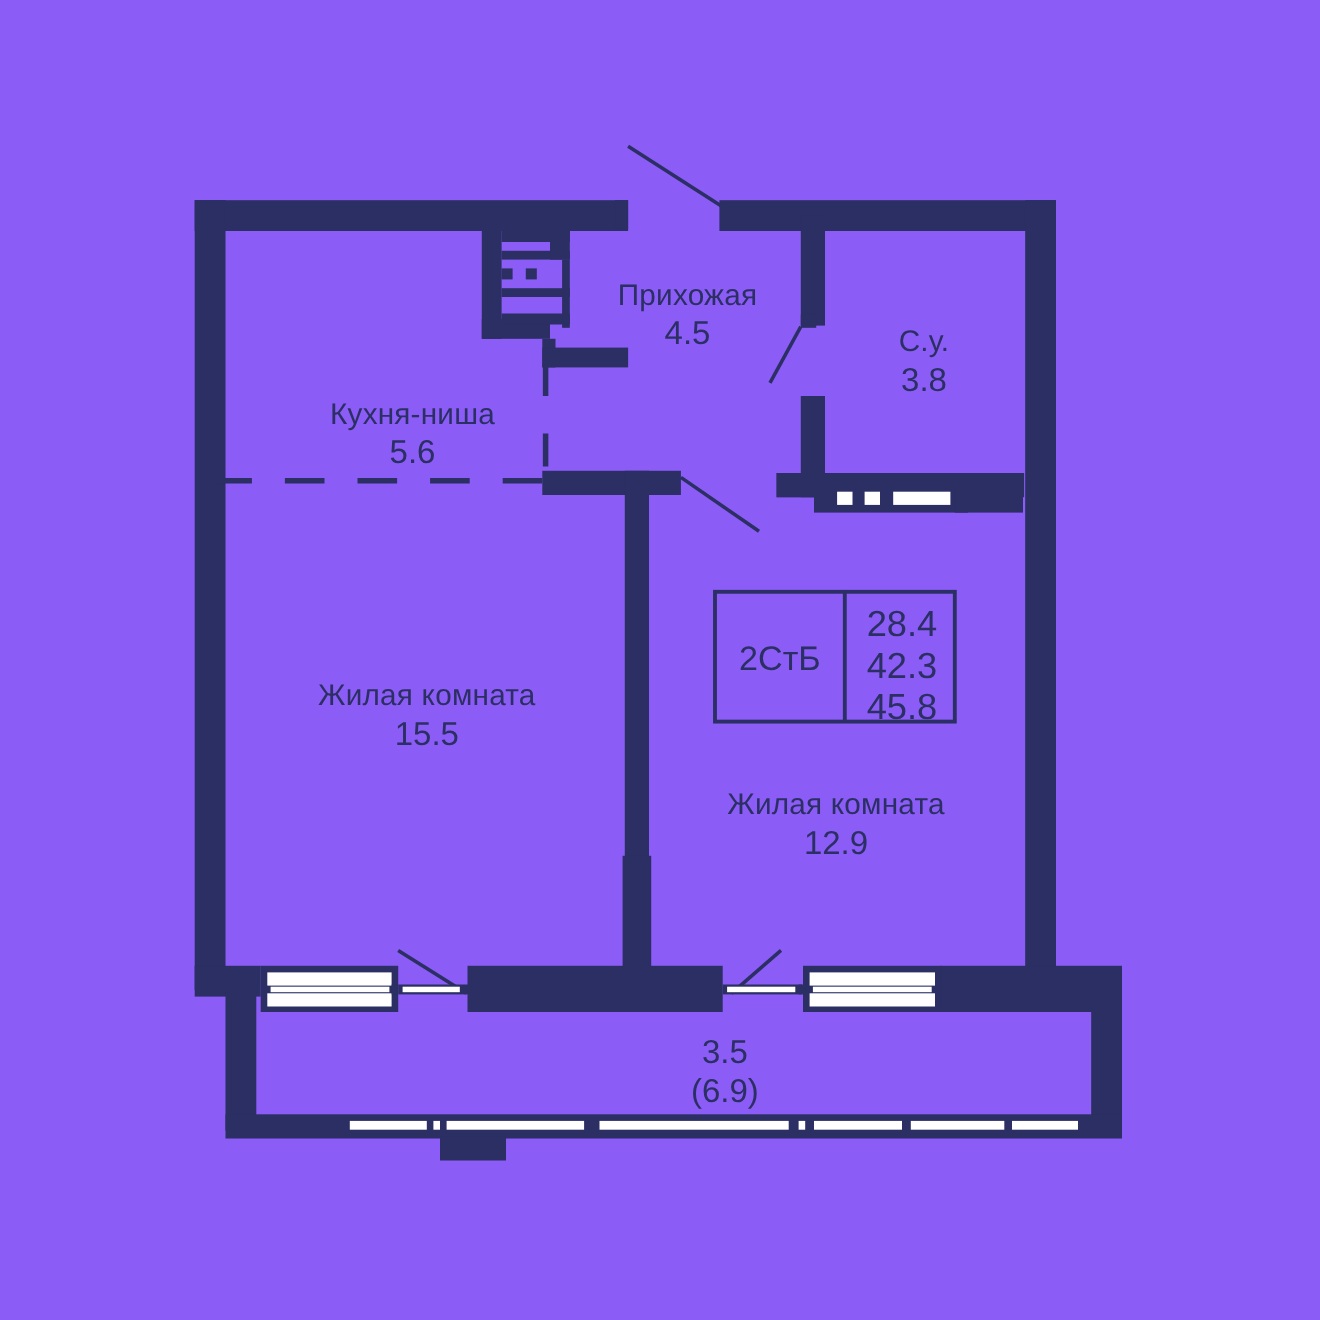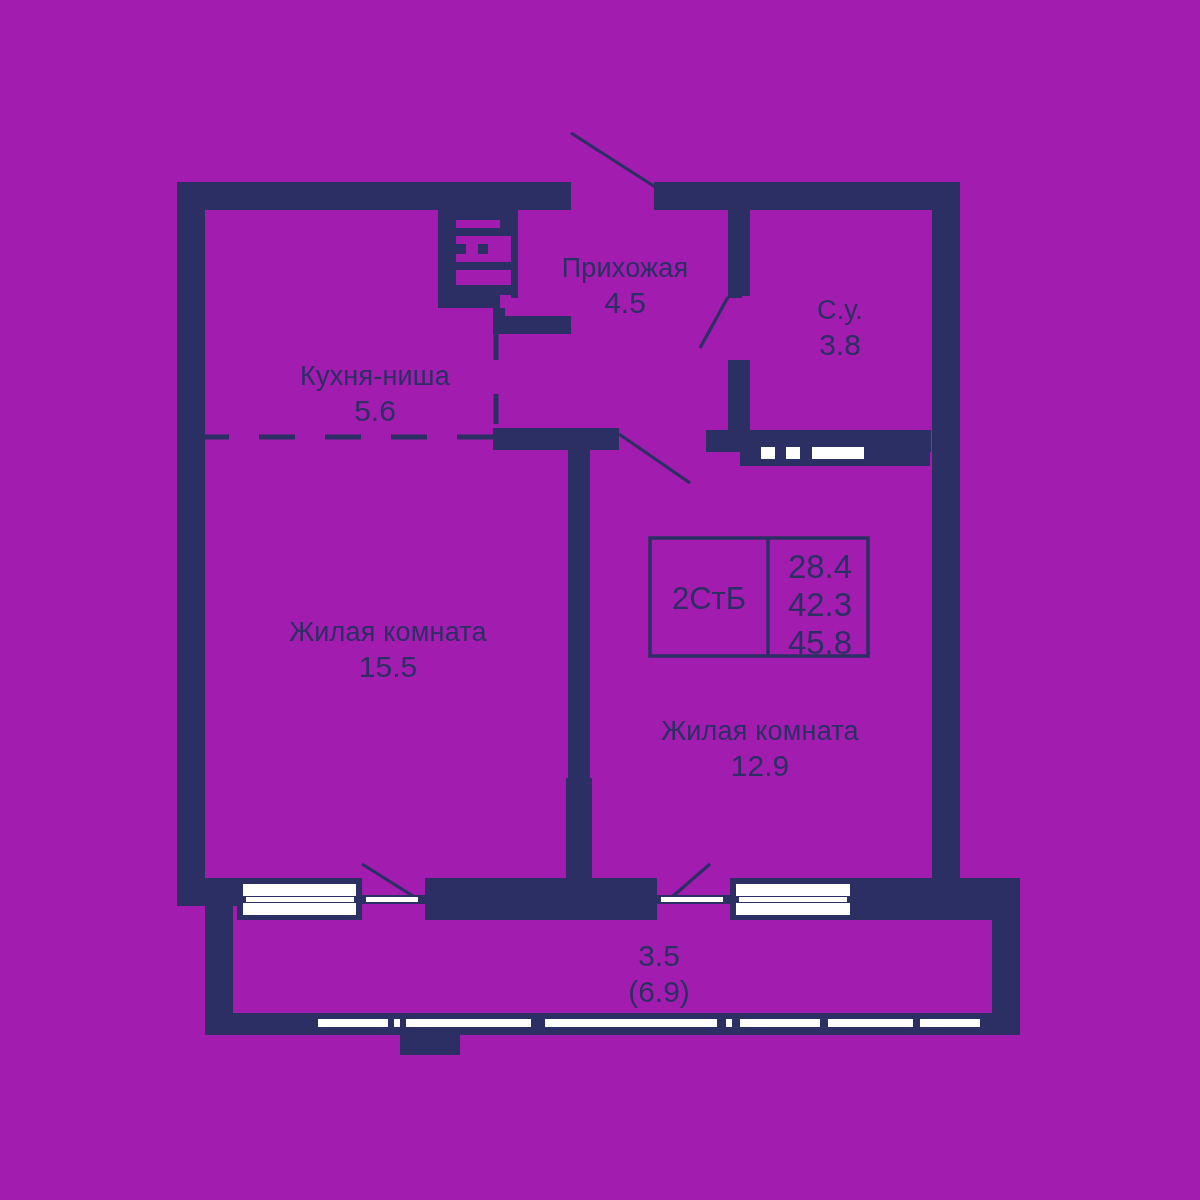--- a/index.html
+++ b/index.html
@@ -11,21 +11,21 @@
   body {
     width: 1200px;
     height: 1200px;
     font-family: "Liberation Sans", sans-serif;
     overflow: hidden;
   }
   #plan-root {
     position: relative;
     width: 1200px;
     height: 1200px;
-    background: #a21caf;
+    background: #8b5cf6;
   }
   svg#floorplan {
     display: block;
     width: 1200px;
     height: 1200px;
   }
   .wall      { fill: #2b2f63; }
   .doorarc   { stroke: #2b2f63; stroke-width: 3.2; fill: none; stroke-linecap: butt; }
   .dashline  { stroke: #2b2f63; stroke-width: 5; fill: none;
                stroke-dasharray: 36 30; stroke-linecap: butt; }

